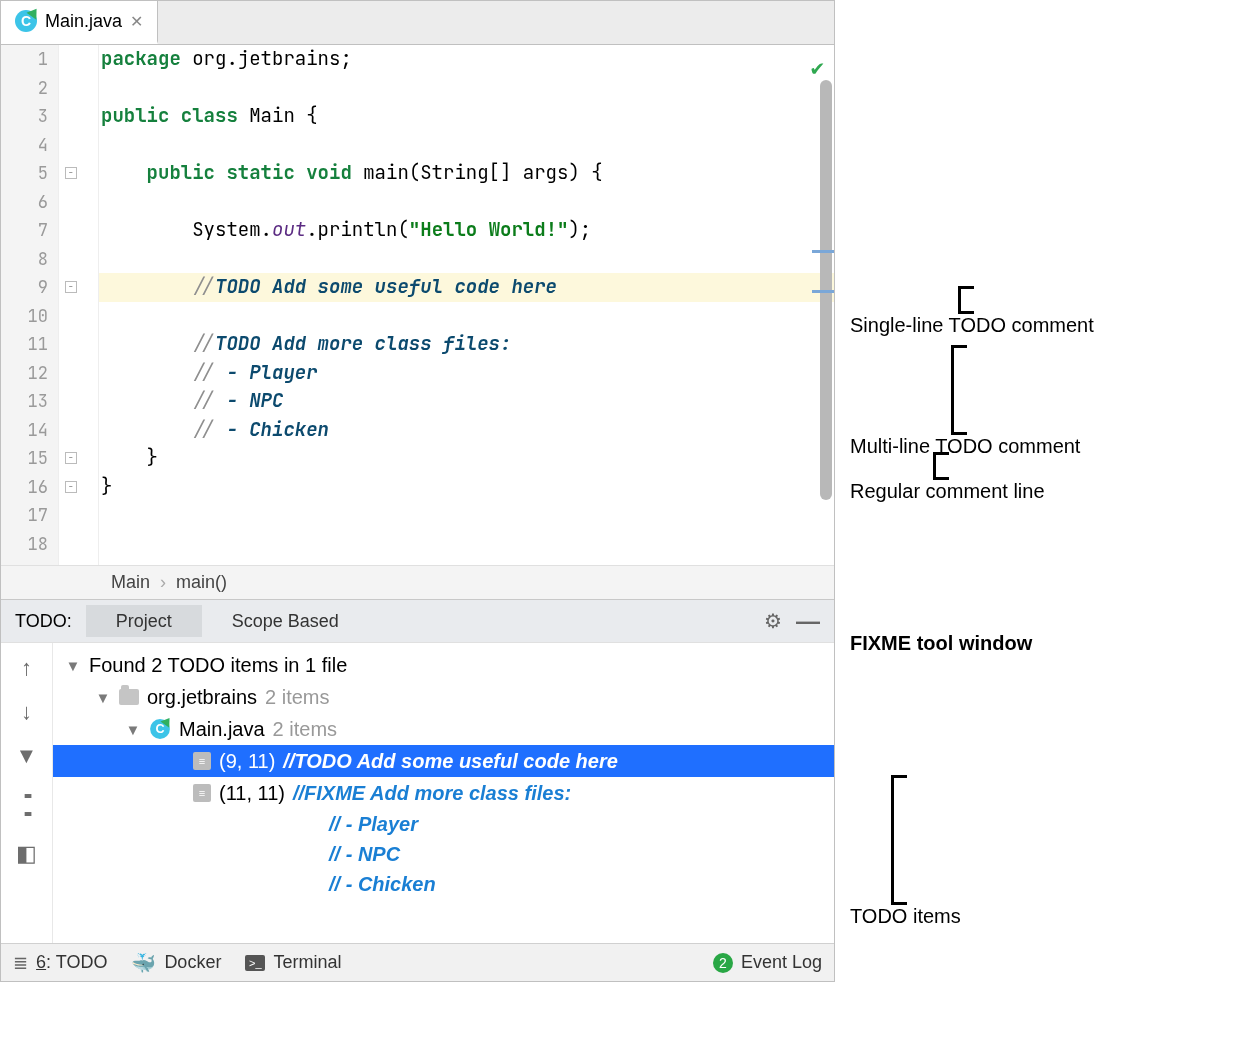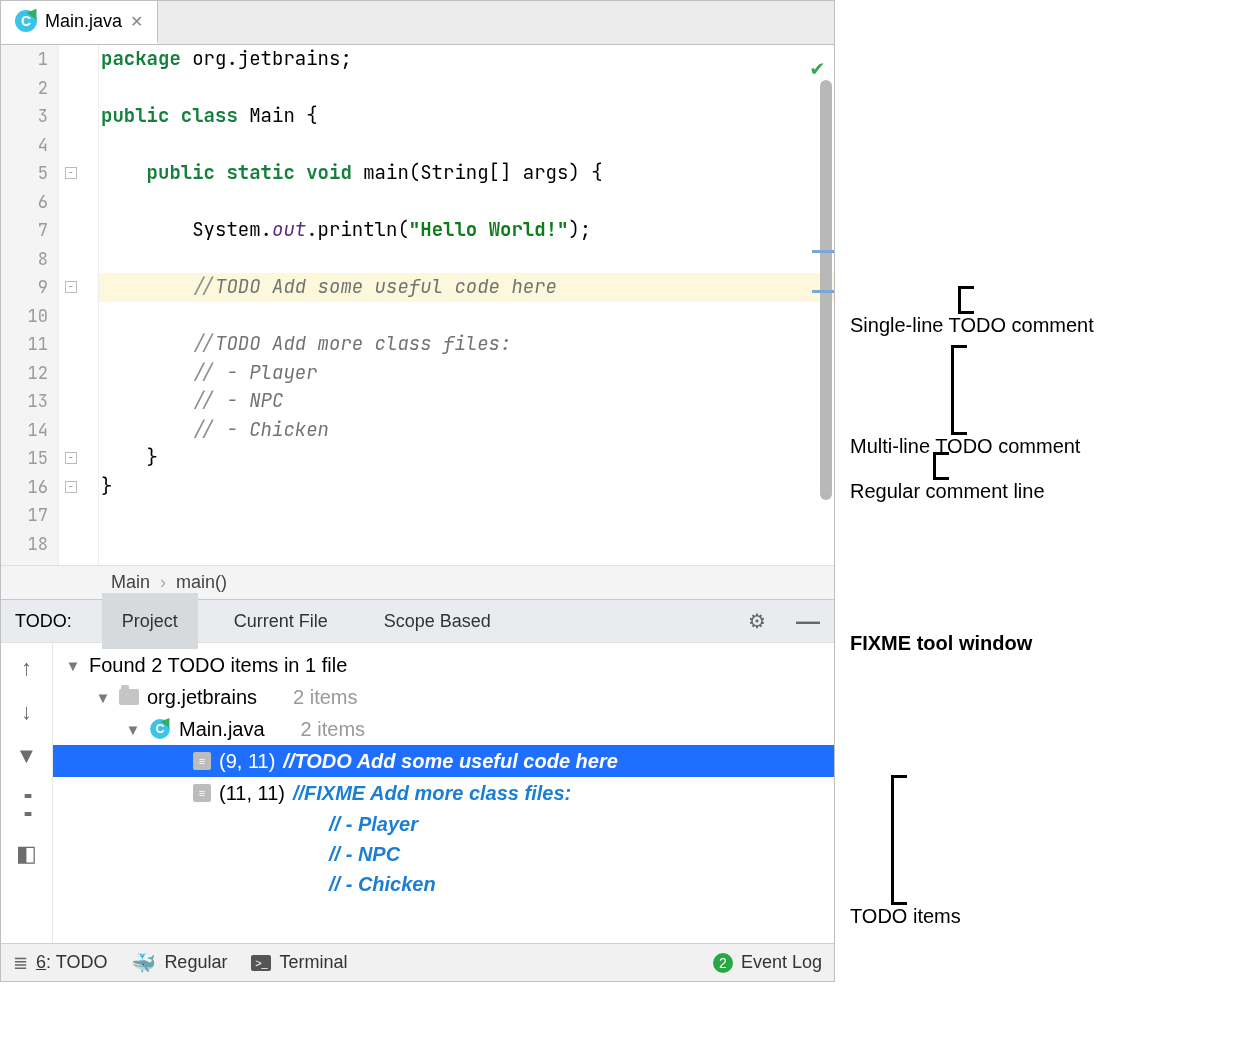--- a/index.html
+++ b/index.html
@@ -29,46 +29,46 @@
   .gutter .ln { height: 28.5px; line-height: 28.5px; position: relative; }
   .run-tri { position:absolute; right:-24px; top:8px; width:0;height:0; border-top:7px solid transparent; border-bottom:7px solid transparent; border-left:11px solid #3fab52; }
   .fold-col { width: 40px; background: #fff; border-right: 1px solid #eee; position: relative; }
   .fold-mark { position:absolute; left:6px; width:12px; height:12px; border:1px solid #bbb; background:#fff; font-size:10px; line-height:10px; text-align:center; color:#888; }
   .code { flex: 1; position: relative; }
   .code .line { height: 28.5px; line-height: 28.5px; white-space: pre; font-size: 19px; padding-left: 2px; }
   .hl { background: #fdf8dc; }
   .kw { color: #15803d; font-weight: bold; }
   .str { color: #0b7c1a; font-weight: bold; }
   .fld { color: #5b2b82; font-style: italic; }
-  .todo { color: #737373; font-weight: normal; font-style: italic; }
+  .todo { color: #0c4a6e; font-weight: bold; font-style: italic; }
   .cmt { color: #8f8f8f; font-style: italic; }
   .check { position:absolute; top:8px; right:10px; color:#2fa850; font-size:22px; }
   .scrollbar { position:absolute; right:2px; top:35px; width:12px; height:420px; background: #b8b8b8; border-radius:6px; }
   .marker { position:absolute; right:0; width:22px; height:3px; background:#7aa7d8; }
 
   
   .breadcrumb { height: 34px; background: #f4f4f4; border-top: 1px solid #e0e0e0; padding-left: 110px; display:flex; align-items:center; gap: 10px; color:#444; }
   .bc-sep { color: #aaa; }
 
   
-  .todo-panel-header { height: 44px; background: #e9ebee; border-top: 1px solid #c8c8c8; border-bottom: 1px solid #e0e0e0; display:flex; align-items:center; padding: 0 14px; gap: 16px; }
+  .todo-panel-header { height: 44px; background: #e9ebee; border-top: 1px solid #c8c8c8; border-bottom: 1px solid #e0e0e0; display:flex; align-items:center; padding: 0 14px; gap: 0; }
   .todo-title { font-weight:400; margin-right: 14px; }
-  .todo-tab { padding: 0 20px; height:56px; display:flex; align-items:center; cursor:pointer; color:#333; }
+  .todo-tab { padding: 0 30px; height:32px; display:flex; align-items:center; cursor:pointer; color:#333; }
   .todo-tab.active { background:#d7dadd; }
   .todo-spacer { flex:1; }
   .gear { font-size: 20px; color:#666; margin-right: 14px; cursor:pointer; }
   .minim { font-size: 24px; color:#666; cursor:pointer; font-weight:bold; }
 
   .todo-body { display:flex; height: 300px; }
   .todo-sidebtns { width: 52px; border-right: 1px solid #e8e8e8; display:flex; flex-direction:column; align-items:center; gap:18px; padding-top:12px; color:#6d6d6d; }
   .sidebtn { font-size:22px; cursor:pointer; }
   .todo-tree { flex:1; padding-top: 6px; font-size: 20px; overflow:hidden; }
   .tree-row { height: 32px; display:flex; align-items:center; gap:8px; padding-left: 12px; }
   .tree-arrow { color:#7a7a7a; font-size:15px; width:16px; text-align:center; }
-  .tree-count { color:#999;margin-left:28px; }
+  .tree-count { color:#999; }
   .tree-row.sel { background:#1f6fff; color:#fff; }
   .tree-row.sel .todo-text, .tree-row.sel .tree-arrow, .tree-row.sel .coord { color:#fff; }
   .todo-text { color:#1a7fd4; font-weight:bold; font-style:italic; }
   .coord { color:#000; }
   .lineicon { width:18px; height:18px; background:#bcbcbc; border-radius:2px; display:inline-flex; align-items:center; justify-content:center; font-size:11px; color:#fff; }
   .pkg-icon { width:20px;height:16px; background:#c5c5c5; border-radius:2px; position:relative; }
   .pkg-icon::before { content:''; position:absolute; top:-4px; left:2px; width:8px; height:4px; background:#c5c5c5; border-radius:2px 2px 0 0; }
 
   
   .bottombar { height: 38px; background:#f1f1f1; border-top:1px solid #d0d0d0; display:flex; align-items:center; padding: 0 12px; gap: 24px; font-size:18px; }
@@ -153,21 +153,20 @@
 
   <div class="breadcrumb">
     <span>Main</span>
     <span class="bc-sep">›</span>
     <span>main()</span>
   </div>
 
   <div class="todo-panel-header">
     <span class="todo-title">TODO:</span>
     <span class="todo-tab active">Project</span>
-    <span class="todo-tab">Current File</span>
     <span class="todo-tab">Scope Based</span>
     <span class="todo-spacer"></span>
     <span class="gear">⚙</span>
     <span class="minim">—</span>
   </div>
 
   <div class="todo-body">
     <div class="todo-sidebtns">
       <span class="sidebtn">↑</span>
       <span class="sidebtn">↓</span>
@@ -217,21 +216,21 @@
     </div>
   </div>
 
   <div class="bottombar">
     <span class="bb-item">
       <span class="listicon">≣</span>
       <span><span class="underline-6">6</span><span>: TODO</span></span>
     </span>
     <span class="bb-item">
       <span class="dockericon">🐳</span>
-      <span>Regular</span>
+      <span>Docker</span>
     </span>
     <span class="bb-item">
       <span class="termicon">&gt;_</span>
       <span>Terminal</span>
     </span>
     <span class="bb-spacer"></span>
     <span class="bb-item">
       <span class="badge">2</span>
       <span>Event Log</span>
     </span>

